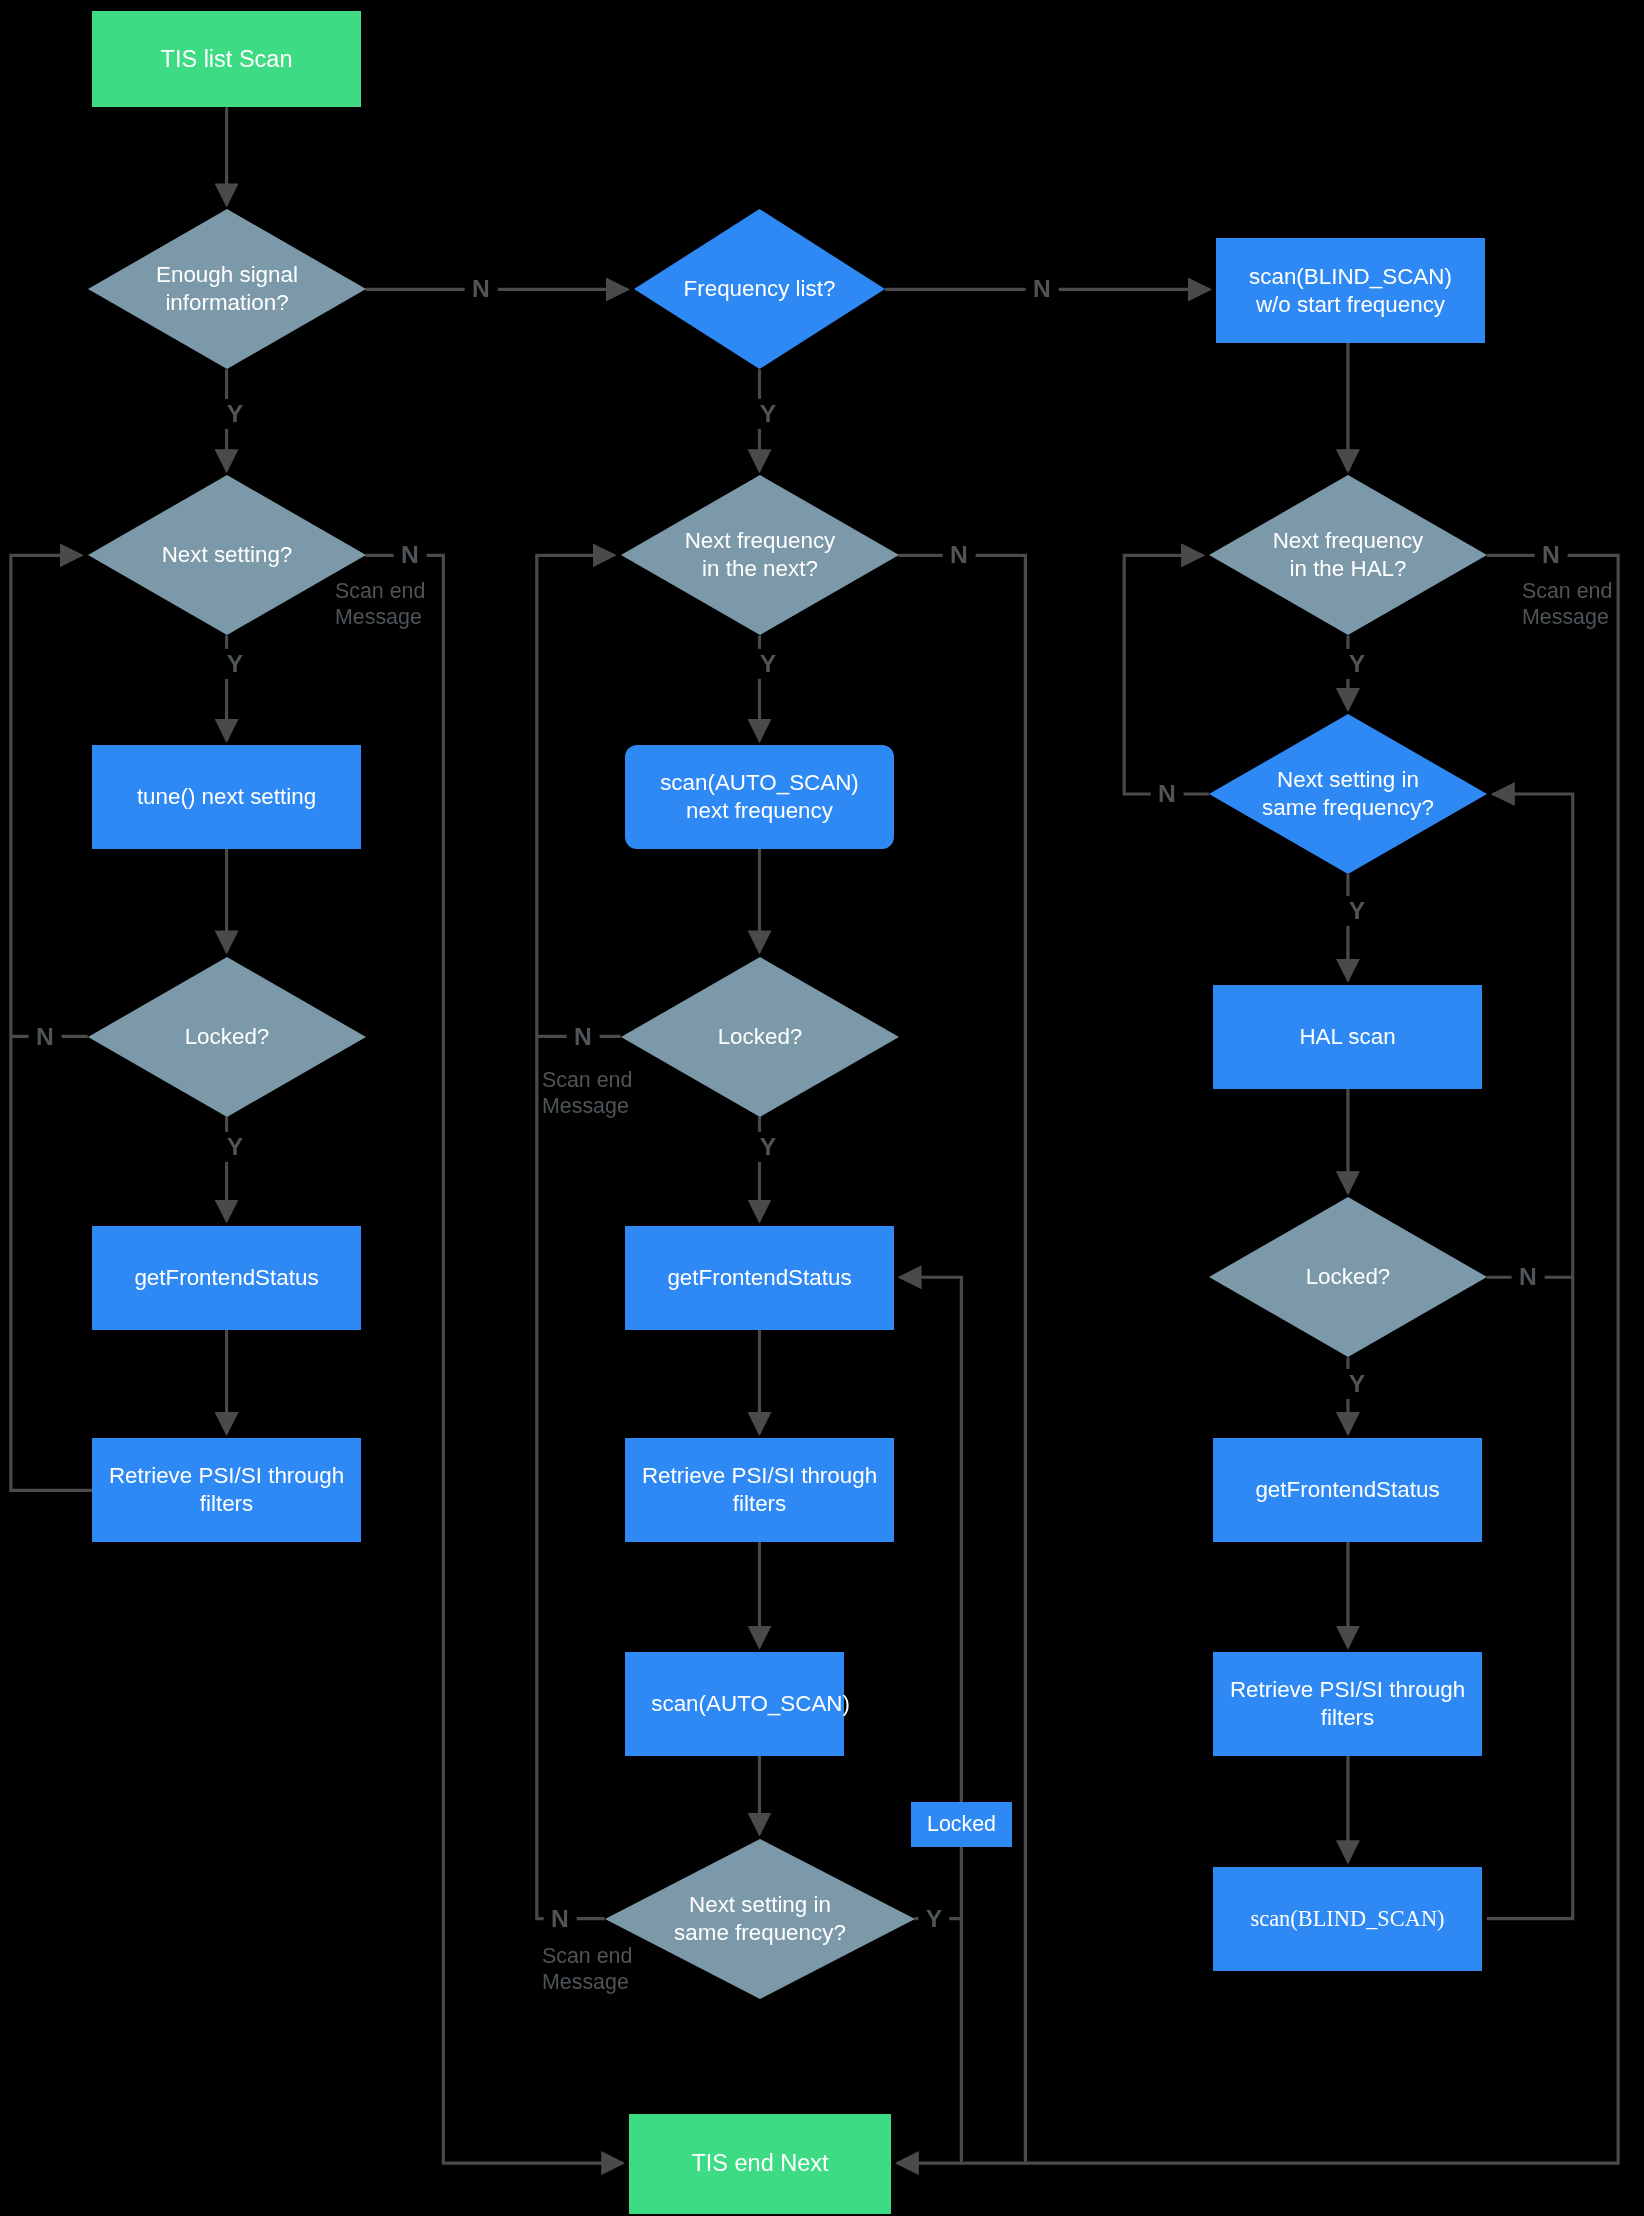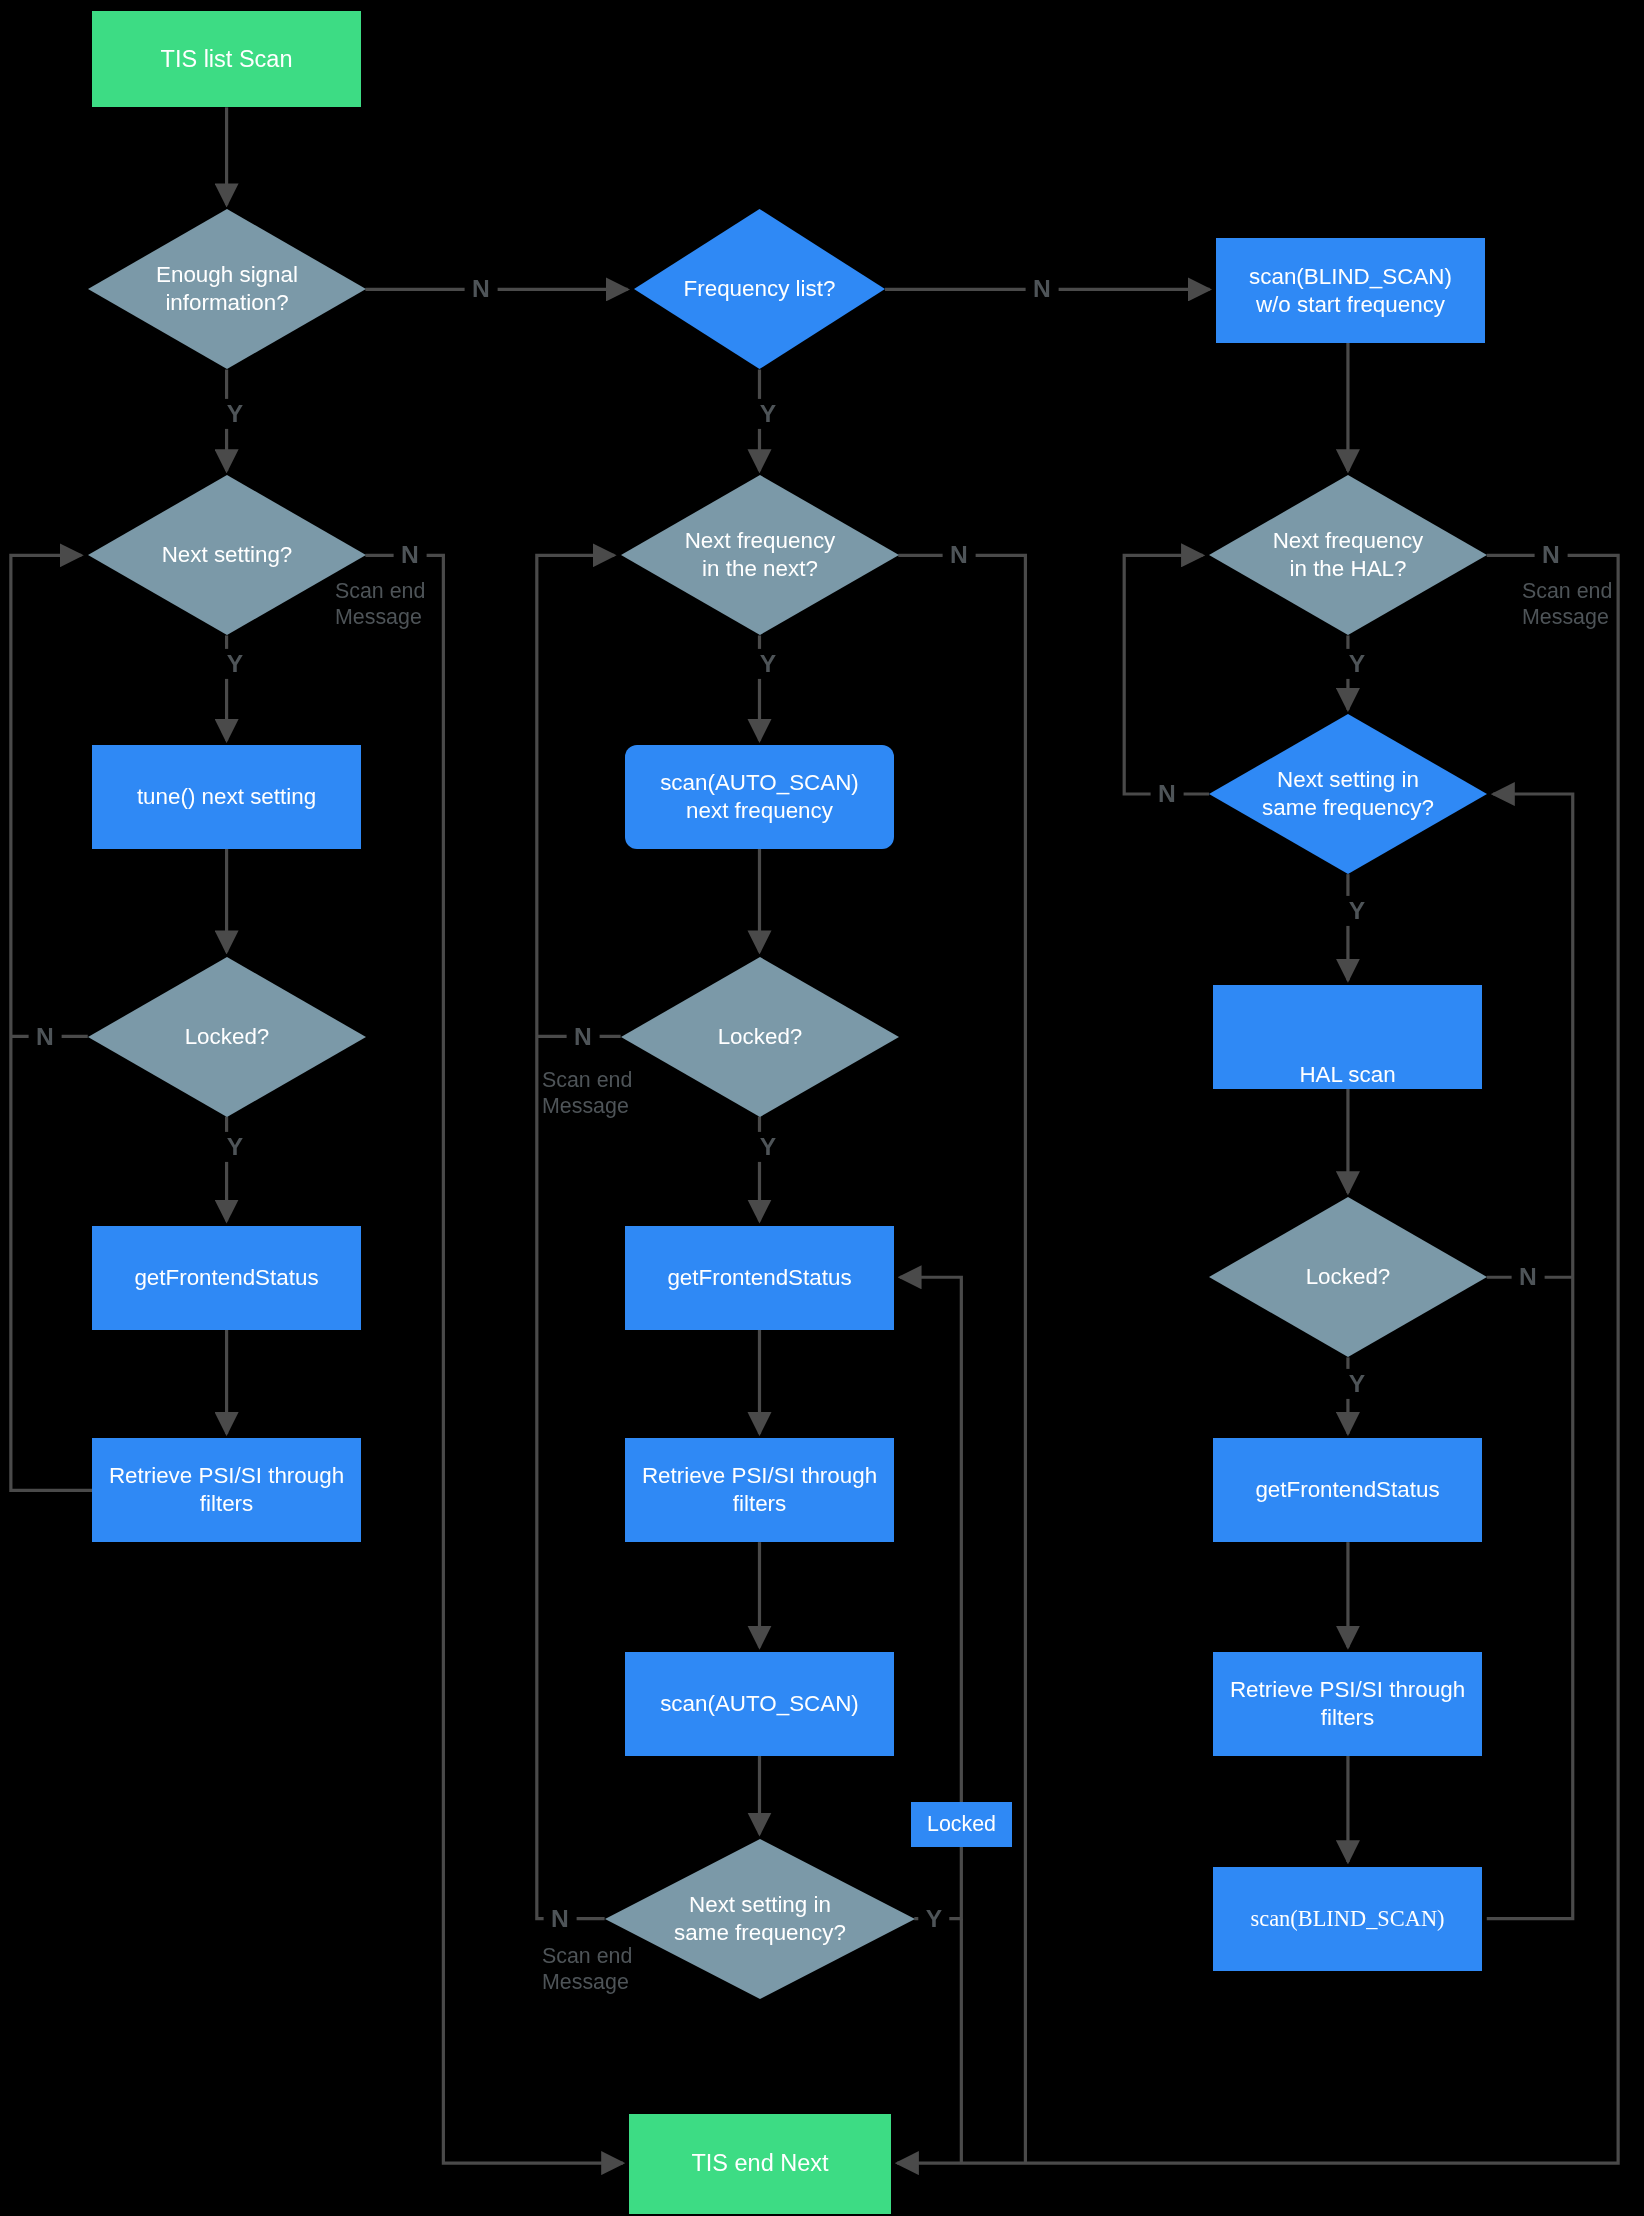--- a/index.html
+++ b/index.html
@@ -101,42 +101,42 @@
       </div>
       <div class="node decision" style="left: 621px; top: 957px; width: 278px; height: 160px;">
         <div class="label">Locked?</div>
       </div>
       <div class="node process" style="left: 625px; top: 1226px; width: 269px; height: 104px;">
         <div class="label">getFrontendStatus</div>
       </div>
       <div class="node process" style="left: 625px; top: 1438px; width: 269px; height: 104px;">
         <div class="label">Retrieve PSI/SI through filters</div>
       </div>
-      <div class="node process" style="left: 625px; top: 1652px; width: 269px; height: 104px;">
+      <div class="node process" style="left: 625px; top: 1652px; width: 219px; height: 104px; justify-content: flex-end;">
         <div class="label">scan(AUTO_SCAN)</div>
       </div>
       <div class="node edge-label-box" style="left: 911px; top: 1802px; width: 101px; height: 45px;">
         <div class="label">Locked</div>
       </div>
       <div class="node decision" style="left: 605px; top: 1839px; width: 310px; height: 160px;">
         <div class="label">Next setting in same frequency?</div>
       </div>
       <div class="node end" style="left: 629px; top: 2114px; width: 262px; height: 100px;">
         <div class="label">TIS end Next</div>
       </div>
       <div class="node process" style="left: 1216px; top: 238px; width: 269px; height: 105px;">
         <div class="label">scan(BLIND_SCAN) w/o start frequency</div>
       </div>
       <div class="node decision" style="left: 1209px; top: 475px; width: 278px; height: 160px;">
         <div class="label">Next frequency in the HAL?</div>
       </div>
       <div class="node decision-blue" style="left: 1209px; top: 714px; width: 278px; height: 160px;">
         <div class="label">Next setting in same frequency?</div>
       </div>
-      <div class="node process" style="left: 1213px; top: 985px; width: 269px; height: 104px; align-items: flex-end;">
+      <div class="node process" style="left: 1213px; top: 985px; width: 269px; height: 104px;">
         <div class="label">HAL scan</div>
       </div>
       <div class="node decision" style="left: 1209px; top: 1197px; width: 278px; height: 160px;">
         <div class="label">Locked?</div>
       </div>
       <div class="node process" style="left: 1213px; top: 1438px; width: 269px; height: 104px;">
         <div class="label">getFrontendStatus</div>
       </div>
       <div class="node process" style="left: 1213px; top: 1652px; width: 269px; height: 104px;">
         <div class="label">Retrieve PSI/SI through filters</div>

